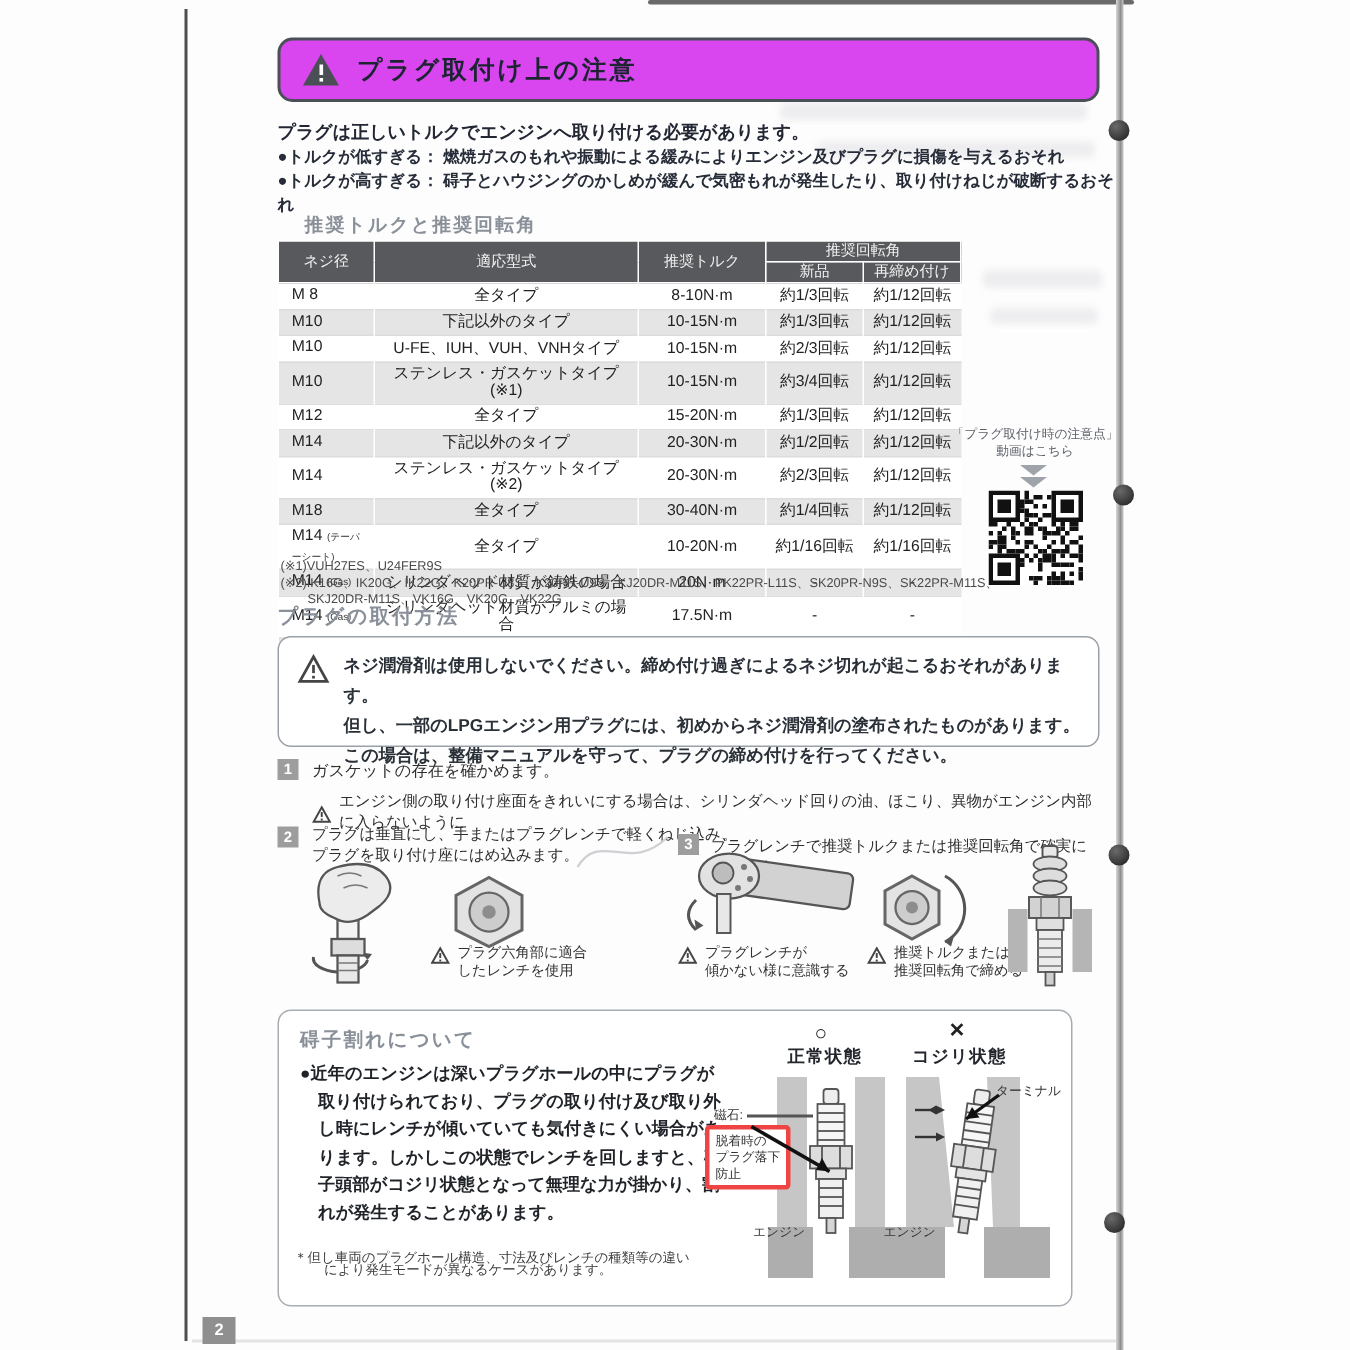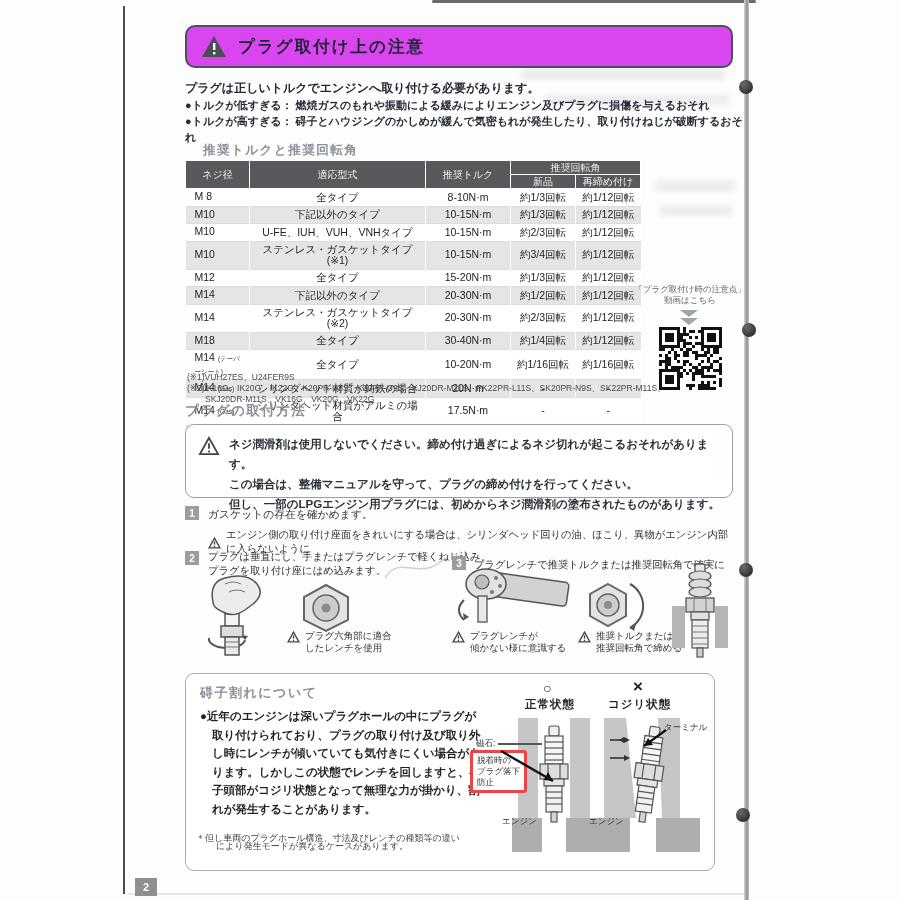--- a/index.html
+++ b/index.html
@@ -367,22 +367,22 @@
   <div class="abs sec-heading" style="left:185px;top:402px;font-size:13.5px;">プラグの取付方法</div>
 
   <div class="abs warn-box" style="left:185px;top:424px;width:548px;height:74px;">
     <svg width="22" height="20" viewBox="0 0 24 22" style="margin-top:2px;flex:none;">
       <path d="M12 2 L22 20 L2 20 Z" fill="none" stroke="#444" stroke-width="2"></path>
       <rect x="11" y="8" width="2" height="6" fill="#444"></rect>
       <rect x="11" y="16" width="2" height="2" fill="#444"></rect>
     </svg>
     <div class="warn-lines">
       <div>ネジ潤滑剤は使用しないでください。締め付け過ぎによるネジ切れが起こるおそれがあります。</div>
+      <div>但し、一部のLPGエンジン用プラグには、初めからネジ潤滑剤の塗布されたものがあります。</div>
       <div>この場合は、整備マニュアルを守って、プラグの締め付けを行ってください。</div>
-      <div>但し、一部のLPGエンジン用プラグには、初めからネジ潤滑剤の塗布されたものがあります。</div>
     </div>
   </div>
 
   <div class="abs step-num" style="left:185px;top:506px;">1</div>
   <div class="abs step-text" style="left:208px;top:507px;">ガスケットの存在を確かめます。</div>
   <div class="abs mini-warn" style="left:208px;top:528px;width:530px;">
     <svg width="13" height="12" viewBox="0 0 24 22" style="flex:none;margin-top:1px;">
       <path d="M12 2 L22 20 L2 20 Z" fill="none" stroke="#444" stroke-width="2.4"></path>
       <rect x="10.8" y="8" width="2.4" height="6" fill="#444"></rect>
       <rect x="10.8" y="16" width="2.4" height="2.4" fill="#444"></rect>

